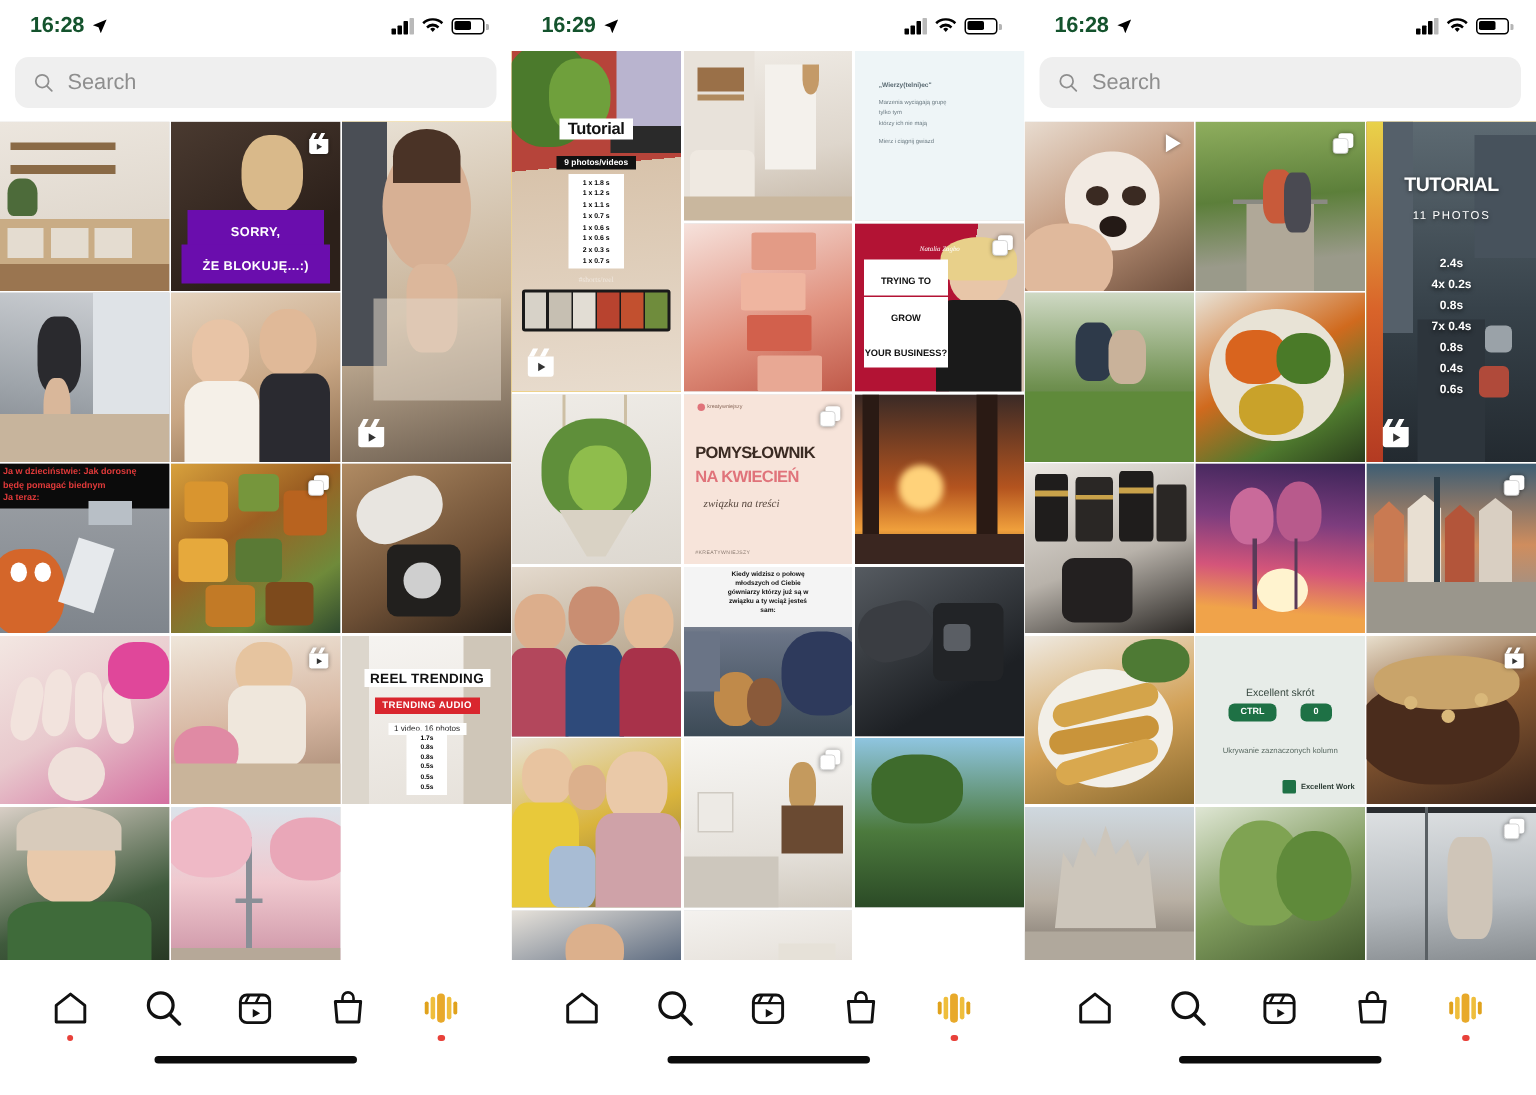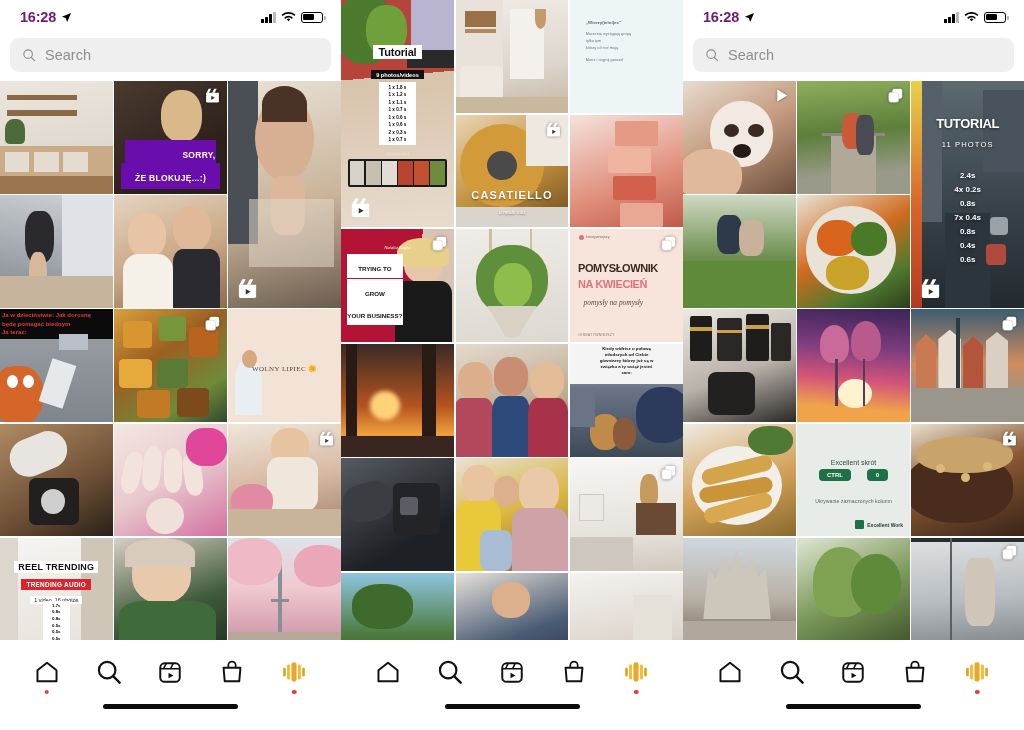--- a/index.html
+++ b/index.html
@@ -9,21 +9,21 @@
   .phone { position:relative; height:730px; background:#fff; overflow:hidden;
            display:flex; flex-direction:column; }
   .p1 { width:341px; }
   .p2 { width:342px; }
   .p3 { width:341px; }
 
   
   .statusbar { height:34px; flex:0 0 34px; display:flex; align-items:center;
      justify-content:space-between; padding:0 18px 0 20px; }
   .sb-left { display:flex; align-items:center; gap:5px; }
-  .sb-time { font-size:14.5px; font-weight:bold; color:#701a75; letter-spacing:-0.2px; }
+  .sb-time { font-size:14.5px; font-weight:bold; color:#14532d; letter-spacing:-0.2px; }
   .loc-arrow { width:11px; height:11px; }
   .sb-right { display:flex; align-items:center; gap:5px; }
   .bars { display:flex; align-items:flex-end; gap:1.5px; height:11px; }
   .bars i { display:block; width:2.6px; background:#000; border-radius:0.5px; }
   .bars i:nth-child(1){height:4px;} .bars i:nth-child(2){height:6px;}
   .bars i:nth-child(3){height:8.5px;} .bars i:nth-child(4){height:11px; background:#b9b9b9;}
   .wifi { width:15px; height:11px; }
   .batt { position:relative; width:22px; height:11px; border:1.3px solid #000;
           border-radius:3px; }
   .batt::after { content:""; position:absolute; right:-3.5px; top:3.2px; width:2px;
@@ -170,21 +170,21 @@
           <div class="streak" style="left:56%;top:63%;width:22%;height:18%;background:#e4dcd0"></div>
           <div class="streak" style="left:0;top:84%;width:100%;height:16%;background:#9a7550"></div>
         </div>
           </div>
 
         <div class="cell">
             <div class="inner">
           <div class="ph g-dark"></div>
           <div class="blob" style="left:42%;top:8%;width:36%;height:46%;background:#d9b98a;border-radius:45%"></div>
           <div class="streak" style="left:20%;top:52%;width:64%;height:10%;background:#b9b2a8"></div>
-          <div class="ov" style="left:10%;top:52%;width:80%;background:#6a0dad;padding:4px 0;text-align:right">
+          <div class="ov" style="left:10%;top:52%;width:80%;background:#6a0dad;padding:4px 0;text-align:center">
             <span style="color:#fff;font-size:8.5px;font-weight:bold;letter-spacing:.3px">SORRY,</span>
           </div>
           <div class="ov" style="left:6%;top:73%;width:88%;background:#6a0dad;padding:4px 0;text-align:center">
             <span style="color:#fff;font-size:8.5px;font-weight:bold;letter-spacing:.3px">ŻE BLOKUJĘ...:)</span>
           </div>
           <div class="badge reel"><svg viewBox="0 0 24 24">
                   <path d="M3 8h18v12a2 2 0 0 1-2 2H5a2 2 0 0 1-2-2z" fill="#fff"></path>
                   <path d="M3.6 8 6.6 2.4h3.6L7.2 8zM11.4 8l3-5.6H18L15 8z" fill="#fff"></path>
                   <path d="m10.2 12.4 5 2.9-5 2.9z" fill="#333"></path>
                 </svg></div>
@@ -253,30 +253,20 @@
           <div class="blob" style="left:38%;top:44%;width:28%;height:26%;background:#5a7a35;border-radius:14%"></div>
           <div class="blob" style="left:20%;top:72%;width:30%;height:24%;background:#c27a26;border-radius:14%"></div>
           <div class="blob" style="left:56%;top:70%;width:28%;height:26%;background:#7d4a1c;border-radius:14%"></div>
           <div class="badge carou"><svg viewBox="0 0 24 24">
                   <rect x="7.5" y="2.5" width="14" height="14" rx="3" fill="#fff"></rect>
                   <rect x="2.5" y="7.5" width="14" height="14" rx="3" fill="#fff" stroke="#cfcfcf" stroke-width=".8"></rect>
                 </svg></div>
         </div>
           </div>
 
-        <div class="cell">
-            <div class="inner">
-          <div class="ph g-beige"></div>
-          <div class="blob" style="left:6%;top:44%;width:24%;height:50%;background:#e8eef2;border-radius:40% 40% 0 0"></div>
-          <div class="blob" style="left:12%;top:36%;width:13%;height:16%;background:#d9a87e;border-radius:50%"></div>
-          <div class="ov tcenter" style="top:42%">
-            <span style="color:#5b4a3c;font-size:7px;letter-spacing:.4px;font-family:'Liberation Serif',serif">WOLNY LIPIEC 🌼</span>
-          </div>
-        </div>
-          </div>
 
         <div class="cell">
             <div class="inner">
           <div class="ph g-cam"></div>
           <div class="blob" style="left:8%;top:10%;width:52%;height:34%;background:#e8e5e0;border-radius:20px;transform:rotate(-22deg)"></div>
           <div class="blob" style="left:26%;top:48%;width:44%;height:42%;background:#22201e;border-radius:14%"></div>
           <div class="blob" style="left:36%;top:58%;width:22%;height:22%;background:#cfcfcf;border-radius:50%"></div>
         </div>
           </div>
 
@@ -393,20 +383,42 @@
         <span class="dot"></span>
       </div>
     </div>
     <div class="homebar-wrap">
       <div class="homebar"></div>
     </div>
   </div>
 
   <div class="phone p2">
 
+    <div class="statusbar">
+      <div class="sb-left">
+        <span class="sb-time">16:29</span>
+        <svg class="loc-arrow" viewBox="0 0 24 24">
+            <path d="M22 2 2 10.5l8.2 2.8L13.5 22z" fill="#000"></path>
+          </svg>
+      </div>
+      <div class="sb-right">
+        <span class="bars">
+            <i></i>
+            <i></i>
+            <i></i>
+            <i></i>
+          </span>
+        <svg class="wifi" viewBox="0 0 24 18">
+            <path d="M12 15.2l2.8-3.1a4 4 0 0 0-5.6 0zM12 9.2c2 0 3.9.8 5.3 2.2l1.9-2.1A11 11 0 0 0 12 6.1a11 11 0 0 0-7.2 3.2l1.9 2.1A7.5 7.5 0 0 1 12 9.2zM12 2.8c3.6 0 7 1.4 9.5 3.9L23.4 4.6A15.5 15.5 0 0 0 12 .2 15.5 15.5 0 0 0 .6 4.6l1.9 2.1A13.4 13.4 0 0 1 12 2.8z" fill="#000"></path>
+          </svg>
+        <span class="batt">
+            <i></i>
+          </span>
+      </div>
+    </div>
 
     <div class="gridscroll">
       <div class="grid">
 
         <div class="cell tall hl" style="grid-row:span 2">
             <div class="inner">
           <div class="ph" style="background:linear-gradient(175deg,#b6443a 0%,#b6443a 34%,#d8c3ab 34%,#e8dcce 100%)"></div>
           <div class="blob" style="left:-4%;top:-2%;width:52%;height:30%;background:#4b7a2c;border-radius:45%"></div>
           <div class="blob" style="left:22%;top:2%;width:36%;height:22%;background:#6fa03c;border-radius:45%"></div>
           <div class="streak" style="left:62%;top:0;width:38%;height:26%;background:#b9b4cf"></div>
@@ -465,40 +477,20 @@
           <div class="ov" style="left:14%;top:18%;right:8%">
             <span style="display:block;color:#5a6a72;font-size:4.4px;font-weight:bold;margin-bottom:6px">„Wierzy(telni)ec"</span>
             <span style="display:block;color:#6b7a82;font-size:3.9px;line-height:1.7">Marzenia wyciągają grupę</span>
             <span style="display:block;color:#6b7a82;font-size:3.9px;line-height:1.7">tylko tym</span>
             <span style="display:block;color:#6b7a82;font-size:3.9px;line-height:1.7;margin-bottom:6px">którzy ich nie mają</span>
             <span style="display:block;color:#6b7a82;font-size:3.9px;line-height:1.7">Mierz i ciągnij gwiazd</span>
           </div>
         </div>
           </div>
 
-        <div class="cell">
-            <div class="inner">
-          <div class="ph g-bread"></div>
-          <div class="blob" style="left:4%;top:8%;width:74%;height:74%;background:#d39a3a;border-radius:50%"></div>
-          <div class="blob" style="left:28%;top:32%;width:26%;height:26%;background:#4a4a4a;border-radius:50%"></div>
-          <div class="streak" style="left:62%;top:0;width:38%;height:46%;background:#eee8e0"></div>
-          <div class="streak" style="left:0;top:82%;width:100%;height:18%;background:#d9d4cc"></div>
-          <div class="ov tcenter" style="top:62%">
-            <span style="color:#fff;font-size:11px;font-weight:bold;letter-spacing:1.2px;text-shadow:0 1px 2px rgba(0,0,0,.5)">CASATIELLO</span>
-          </div>
-          <div class="ov tcenter" style="top:76%">
-            <span style="color:#fff;font-size:5.6px;font-style:italic;font-family:'Liberation Serif',serif;text-shadow:0 1px 2px rgba(0,0,0,.5)">a mode mia</span>
-          </div>
-          <div class="badge reel"><svg viewBox="0 0 24 24">
-                  <path d="M3 8h18v12a2 2 0 0 1-2 2H5a2 2 0 0 1-2-2z" fill="#fff"></path>
-                  <path d="M3.6 8 6.6 2.4h3.6L7.2 8zM11.4 8l3-5.6H18L15 8z" fill="#fff"></path>
-                  <path d="m10.2 12.4 5 2.9-5 2.9z" fill="#333"></path>
-                </svg></div>
-        </div>
-          </div>
 
         <div class="cell">
             <div class="inner">
           <div class="ph g-boxes"></div>
           <div class="blob" style="left:40%;top:6%;width:38%;height:22%;background:#e39b86;border-radius:6%"></div>
           <div class="blob" style="left:34%;top:30%;width:38%;height:22%;background:#efb5a0;border-radius:6%"></div>
           <div class="blob" style="left:38%;top:54%;width:38%;height:22%;background:#d2604c;border-radius:6%"></div>
           <div class="blob" style="left:44%;top:78%;width:38%;height:22%;background:#e8a894;border-radius:6%"></div>
         </div>
           </div>
@@ -546,21 +538,21 @@
             <span style="width:5px;height:5px;border-radius:50%;background:#e0737a;display:inline-block"></span>
             <span style="font-size:3.6px;color:#8a6a5c">kreatywniejszy</span>
           </div>
           <div class="ov" style="left:7%;top:26%">
             <span style="font-size:11px;font-weight:bold;color:#3a2a22;letter-spacing:-.4px">POMYSŁOWNIK</span>
           </div>
           <div class="ov" style="left:7%;top:40%">
             <span style="font-size:11px;font-weight:bold;color:#e0737a;letter-spacing:-.4px">NA KWIECIEŃ</span>
           </div>
           <div class="ov" style="left:12%;top:55%">
-            <span style="font-size:7.4px;color:#5a4a40;font-style:italic;font-family:'Liberation Serif',serif">pomysły na pomysły</span>
+            <span style="font-size:7.4px;color:#5a4a40;font-style:italic;font-family:'Liberation Serif',serif">związku na treści</span>
           </div>
           <div class="ov" style="left:7%;top:82%">
             <span style="font-size:3.4px;color:#8a7a70;letter-spacing:.3px">#KREATYWNIEJSZY</span>
           </div>
           <div class="badge carou"><svg viewBox="0 0 24 24">
                   <rect x="7.5" y="2.5" width="14" height="14" rx="3" fill="#fff"></rect>
                   <rect x="2.5" y="7.5" width="14" height="14" rx="3" fill="#fff" stroke="#cfcfcf" stroke-width=".8"></rect>
                 </svg></div>
         </div>
           </div>

